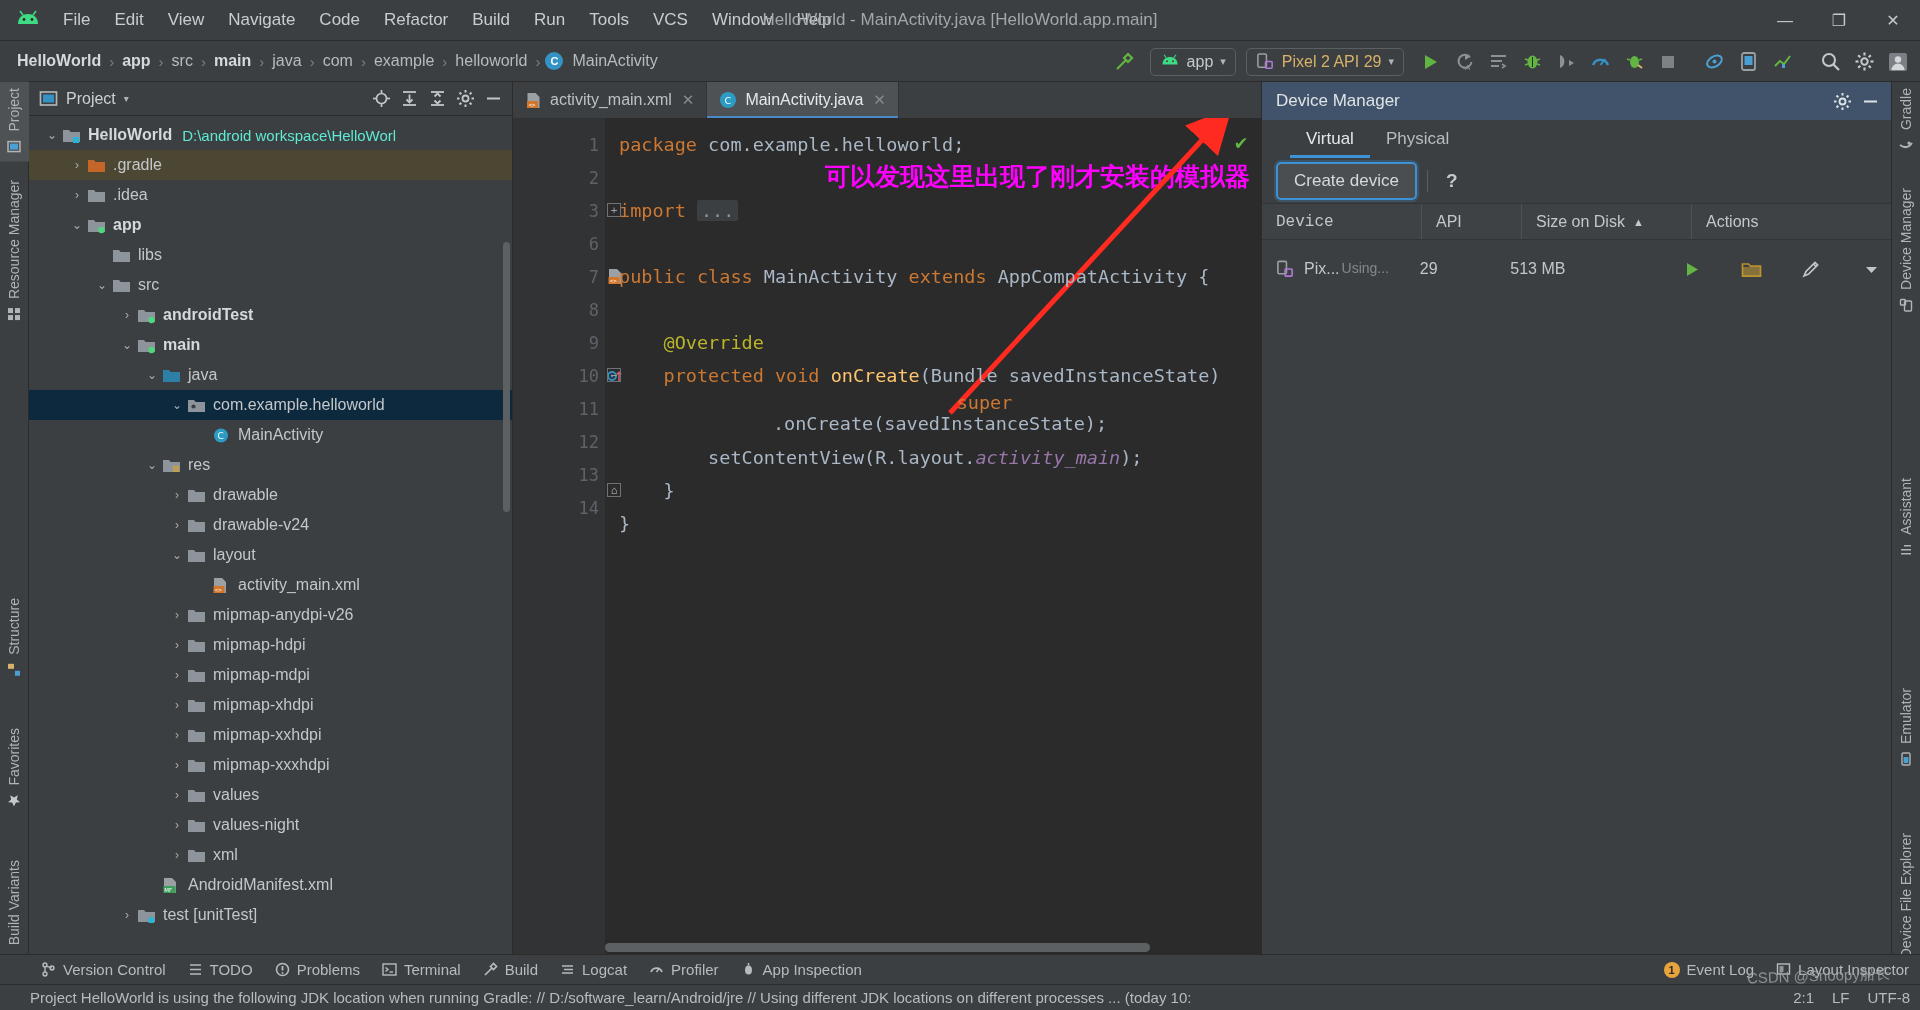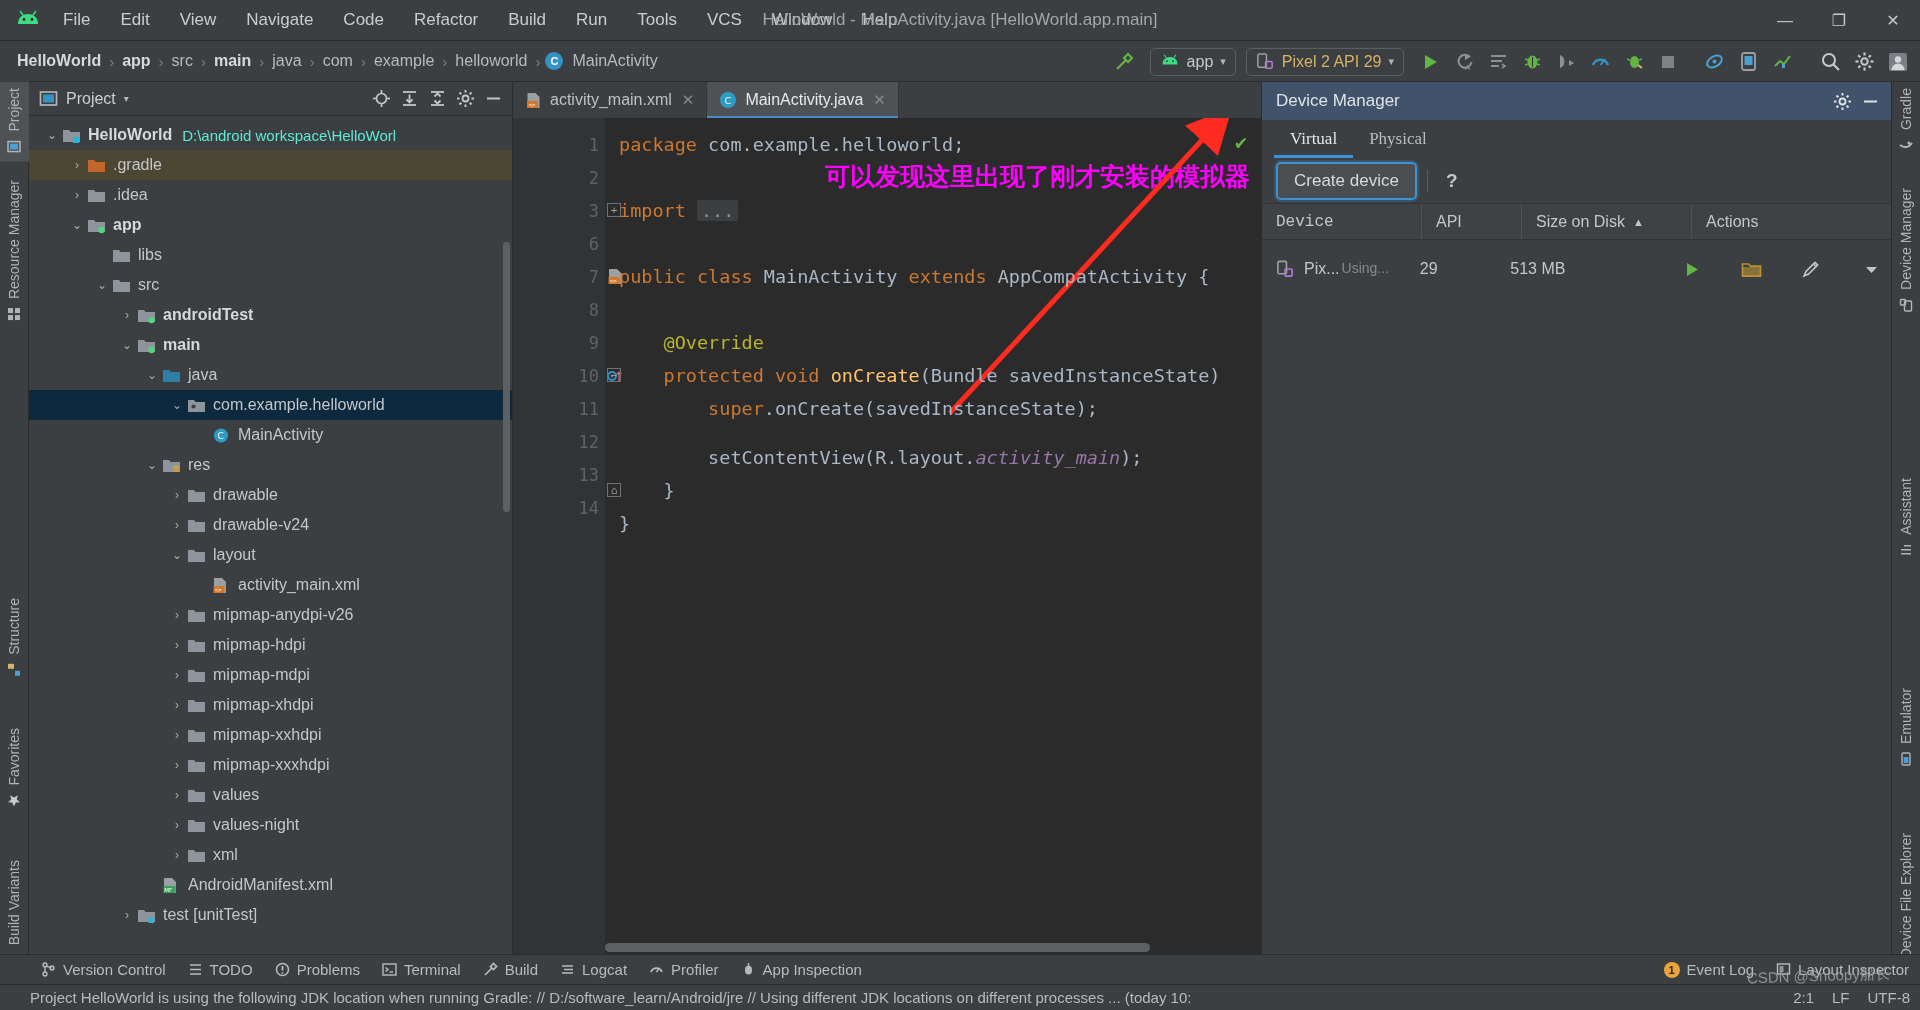--- a/index.html
+++ b/index.html
@@ -16,21 +16,21 @@
     transform-origin: 0 0;
   }
   
   .titlebar {
     position: absolute; left:0; top:0; width:1920px; height:41px;
     background:#3c3f41;
     display:flex; align-items:center;
     border-bottom:1px solid #2b2b2b;
   }
   .andro-logo { width:28px; height:28px; margin-left:14px; margin-right:10px; display:flex;align-items:center;justify-content:center;}
-  .menu { display:flex; align-items:center; gap:8px; }
+  .menu { display:flex; align-items:center; gap:2px; }
   .menu-item {
     font-size:17px; color:#c8cdd2; padding:4px 11px; cursor:default;
     white-space:nowrap;
   }
   .win-title {
     position:absolute; left:0; right:0; text-align:center;
     font-size:17px; color:#a4a7aa; pointer-events:none;
   }
   .win-ctrls { position:absolute; right:0; top:0; height:41px; display:flex; align-items:center; }
   .win-btn { width:54px; height:41px; display:flex;align-items:center;justify-content:center; color:#c6c9cc; font-size:16px;}
@@ -163,21 +163,21 @@
     position:absolute; right:29px; top:82px; width:630px; bottom:56px;
     background:#3c3f41; border-left:1px solid #2b2b2b;
     display:flex; flex-direction:column;
   }
   .dm-head {
     height:38px; background:#41536a; display:flex; align-items:center;
     padding:0 8px 0 14px; flex:none;
   }
   .dm-title { font-size:17px; color:#dfe3e6; }
   .dm-head-acts { margin-left:auto; display:flex; gap:2px;}
-  .dm-tabs { height:38px; display:flex; align-items:stretch; padding-left:12px; flex:none;font-family:Liberation Serif, serif;}
+  .dm-tabs { height:38px; display:flex; align-items:stretch; padding-left:28px; flex:none;}
   .dm-tab {
     display:flex;align-items:center; padding:0 16px; font-size:17px; color:#b9bdc0;
   }
   .dm-tab.active { color:#e4e7ea; box-shadow: inset 0 -3px 0 #3d92d6;}
   .dm-toolbar {
     height:46px; display:flex; align-items:center; gap:10px;
     padding-left:14px; flex:none; border-bottom:1px solid #323538;
   }
   .create-btn {
     border:2px solid #3d92d6; border-radius:5px; background:#4a4e51;
@@ -966,21 +966,21 @@
           <line x1="345" y1="295" x2="610" y2="8" stroke="#ff2a20" stroke-width="5" marker-end="url(#ah)"></line>
         </svg>
       <div class="cline" style="position: relative;"><span class="kw">package </span><span class="ident">com.example.helloworld;</span></div>
           <div class="cline" style="position: relative;"></div>
           <div class="cline" style="position: relative;"><span class="fold" style="top: 9px;">+</span><span class="kw">import </span><span class="ellip">...</span></div>
           <div class="cline" style="position: relative;"></div>
           <div class="cline" style="position: relative;"><span class="kw">public class </span><span class="ident">MainActivity </span><span class="kw">extends </span><span class="ident">AppCompatActivity {</span></div>
           <div class="cline" style="position: relative;"></div>
           <div class="cline" style="position: relative;"><span class="anno">    @Override</span></div>
           <div class="cline" style="position: relative;"><span class="fold" style="top: 9px;">−</span><span class="kw">    protected void </span><span class="meth">onCreate</span><span class="ident">(Bundle savedInstanceState)</span></div>
-          <div class="cline" style="position: relative;"><span class="kw">        super</span><span class="ident">.onCreate(savedInstanceState);</span></div>
+          <div class="cline" style="position: relative; flex-direction: column;"><span class="kw">        super</span><span class="ident">.onCreate(savedInstanceState);</span></div>
           <div class="cline" style="position: relative; margin-top: 16px;"><span class="ident">        setContentView(R.layout.</span><span class="field">activity_main</span><span class="ident">);</span></div>
           <div class="cline" style="position: relative;"><span class="fold" style="top: 9px;">⌂</span><span class="ident">    }</span></div>
           <div class="cline" style="position: relative;"><span class="ident">}</span></div>
         </div>
       <div class="hscroll">
           <i></i>
         </div>
     </div>
   </div>
 

